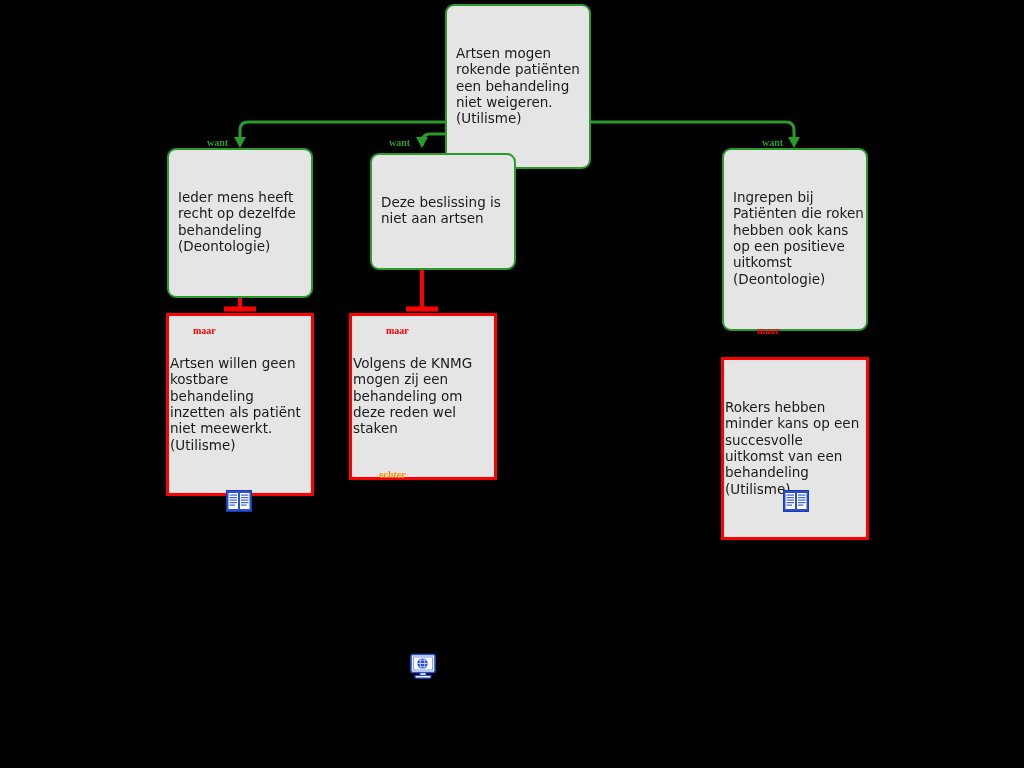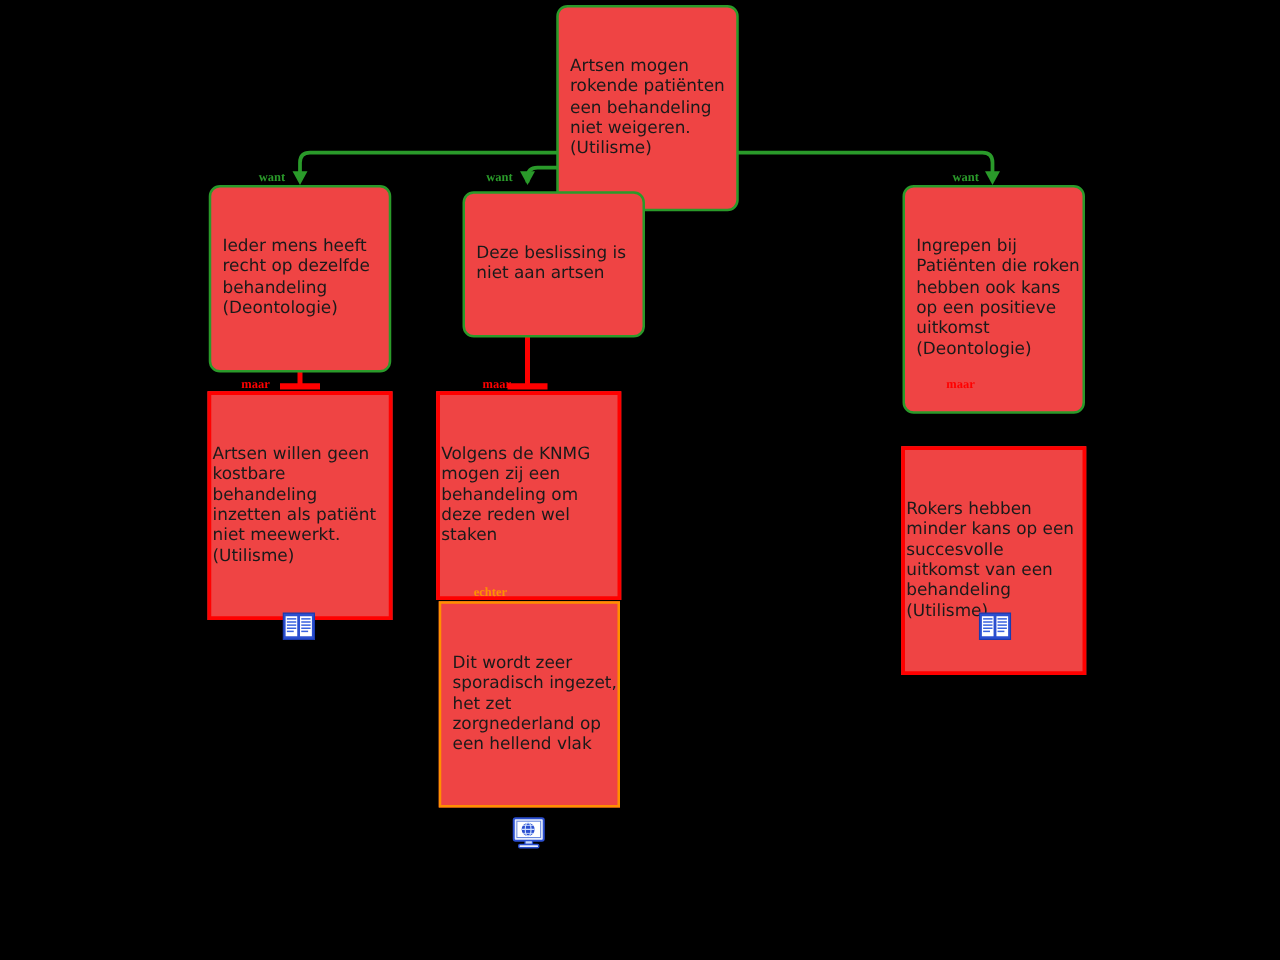--- a/index.html
+++ b/index.html
@@ -20,21 +20,21 @@
     position: absolute;
     left: 0;
     top: 0;
     width: 1024px;
     height: 768px;
     pointer-events: none;
   }
   .node {
     position: absolute;
     box-sizing: border-box;
-    background: #ef4444;
+    background: #e5e5e5;
     color: #1a1a1a;
     font-size: 13.5px;
     line-height: 16.4px;
     white-space: pre;
     z-index: 5;
   }
   .node .node-text {
     display: block;
     white-space: pre;
   }
@@ -65,21 +65,21 @@
   .edge-label {
     position: absolute;
     font-family: Liberation Serif, serif;
     font-size: 10px;
     font-weight: bold;
     letter-spacing: 0px;
     z-index: 6;
     white-space: nowrap;
   }
   .label-want { color: #2a9a2a; }
-  .label-maar { color: #ff0000; }
+  .label-maar { color: #ff0000; margin-top: 23px; }
   .label-echter { color: #ff9000; }
 
   .icon {
     position: absolute;
     z-index: 7;
   }
   .icon svg { display: block; }
 </style>
 </head>
 <body>
@@ -191,27 +191,20 @@
 
   <div class="node node-objection" style="left:721px; top:313px; width:148px;margin-top:44px;">
     <span class="node-text">Rokers hebben
 minder kans op een
 succesvolle
 uitkomst van een
 behandeling
 (Utilisme)</span>
   </div>
 
-  <div class="node node-rebuttal" style="left:351px; top:481px; width:145px;">
-    <span class="node-text">Dit wordt zeer
-sporadisch ingezet,
-het zet
-zorgnederland op
-een hellend vlak</span>
-  </div>
 
   <div class="icon" style="left:226px; top:488px;">
     <svg width="26" height="26" viewBox="0 0 26 26">
       <rect x="0.5" y="2.5" width="25" height="21" fill="#2b4fd0" stroke="#1a3bb0" stroke-width="1"></rect>
       <rect x="2.5" y="5" width="9.5" height="16" fill="#ffffff"></rect>
       <rect x="14" y="5" width="9.5" height="16" fill="#ffffff"></rect>
       <rect x="12" y="4" width="2" height="18" fill="#2b4fd0"></rect>
       <g fill="#3a63e0">
         <rect x="3.5" y="6.5" width="7.5" height="1.2"></rect>
         <rect x="3.5" y="9" width="7.5" height="1.2"></rect>

